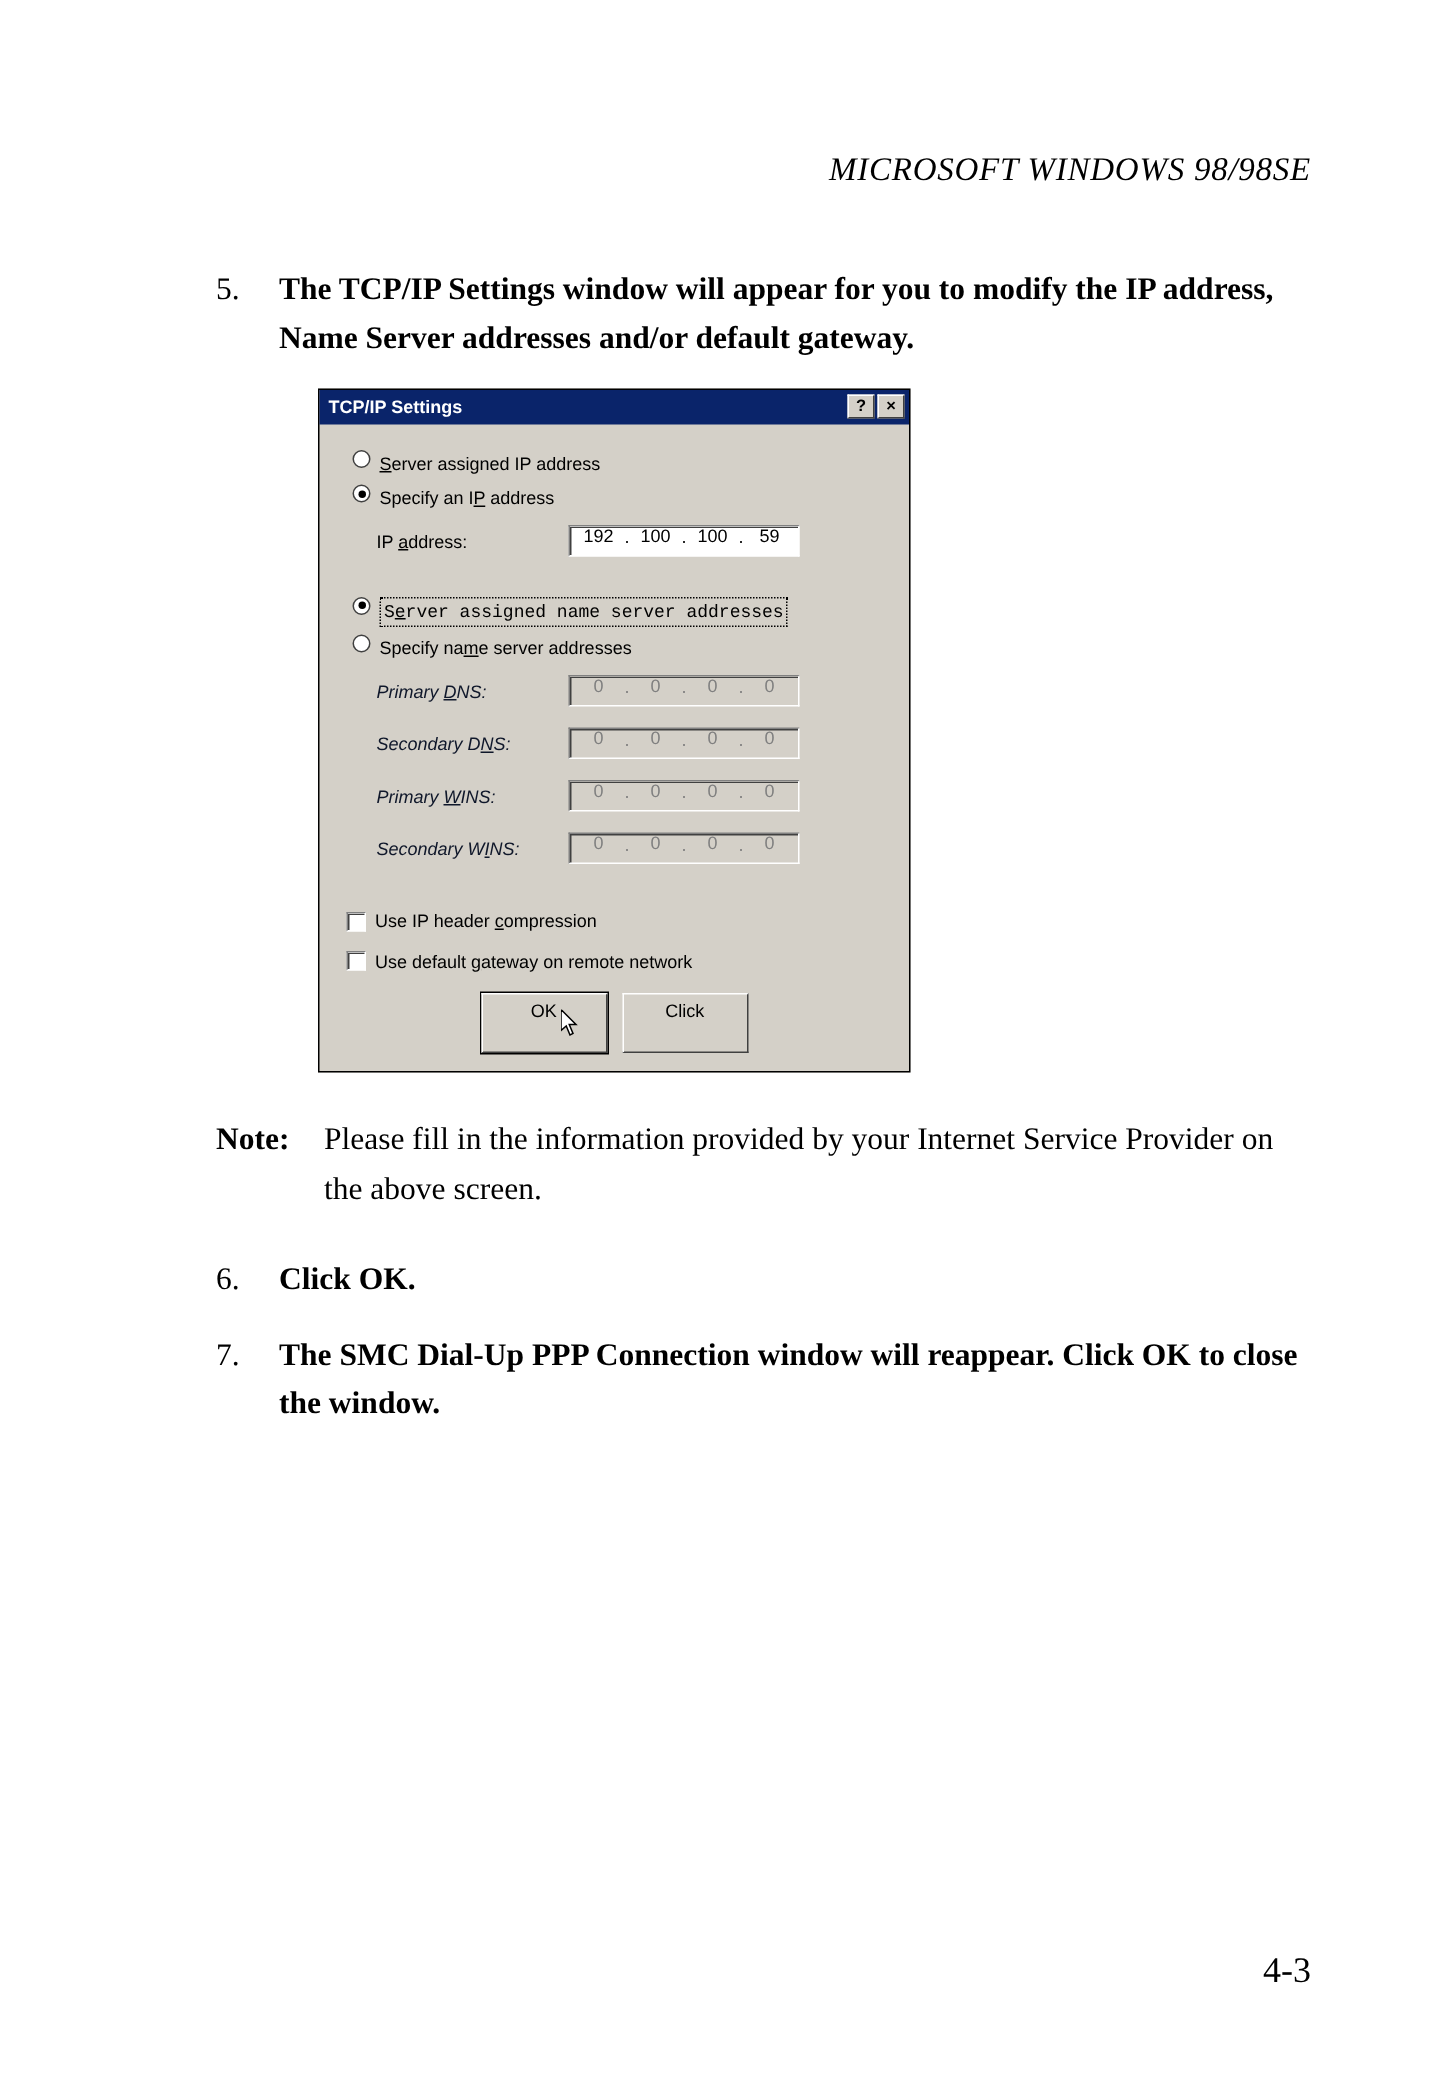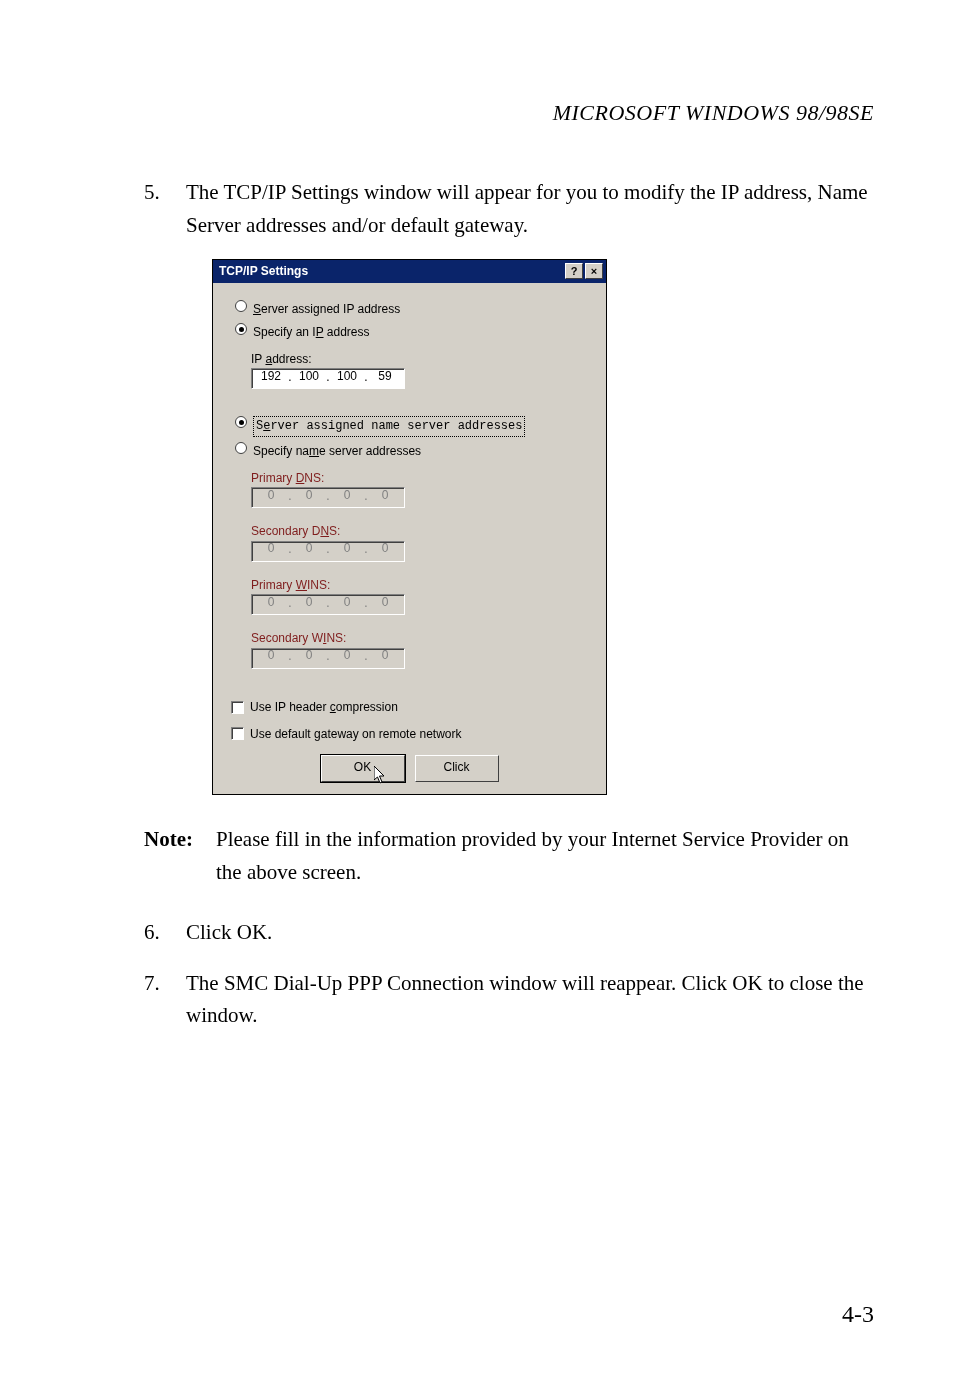--- a/index.html
+++ b/index.html
@@ -32,20 +32,21 @@
   .step {
     display: flex;
     margin-bottom: 10px;
   }
   .step-num {
     width: 42px;
     flex-shrink: 0;
   }
   .step-body {
     flex: 1;
+    font-weight: bold;
   }
   .note-row {
     display: flex;
     margin: 24px 0 28px 0;
   }
   .note-label {
     font-weight: bold;
     width: 72px;
     flex-shrink: 0;
   }
@@ -116,29 +117,28 @@
   }
   .radio.selected::after {
     content: "";
     width: 5px; height: 5px;
     background: #000;
     border-radius: 50%;
   }
   .u { text-decoration: underline; }
   .ip-row {
     display: flex;
-    align-items: flex-start;
+    align-items: flex-end;
     margin: 8px 0 14px 22px;
-    flex-direction: column;
   }
   .ip-label {
     width: 128px;
     font-size: 12px;
   }
-  .ip-label.disabled { color: #7f1d1d; }
+  .ip-label.disabled { color: #0f172a; font-style: italic; }
   .ip-field {
     display: flex;
     align-items: flex-end;
     background: #fff;
     border-top: 1px solid #808080;
     border-left: 1px solid #808080;
     border-right: 1px solid #fff;
     border-bottom: 1px solid #fff;
     box-shadow: inset 1px 1px 0 #404040;
     padding: 2px 4px;
@@ -178,21 +178,21 @@
     flex-shrink: 0;
   }
   .btn-row {
     display: flex;
     justify-content: center;
     gap: 10px;
     margin-top: 12px;
   }
   .btn {
     width: 84px;
-    height: 27px;
+    height: 40px;
     background: #d4d0c8;
     border-top: 1px solid #fff;
     border-left: 1px solid #fff;
     border-right: 1px solid #404040;
     border-bottom: 1px solid #404040;
     font-size: 12px;
     text-align: center;
     line-height: 22px;
     position: relative;
   }

